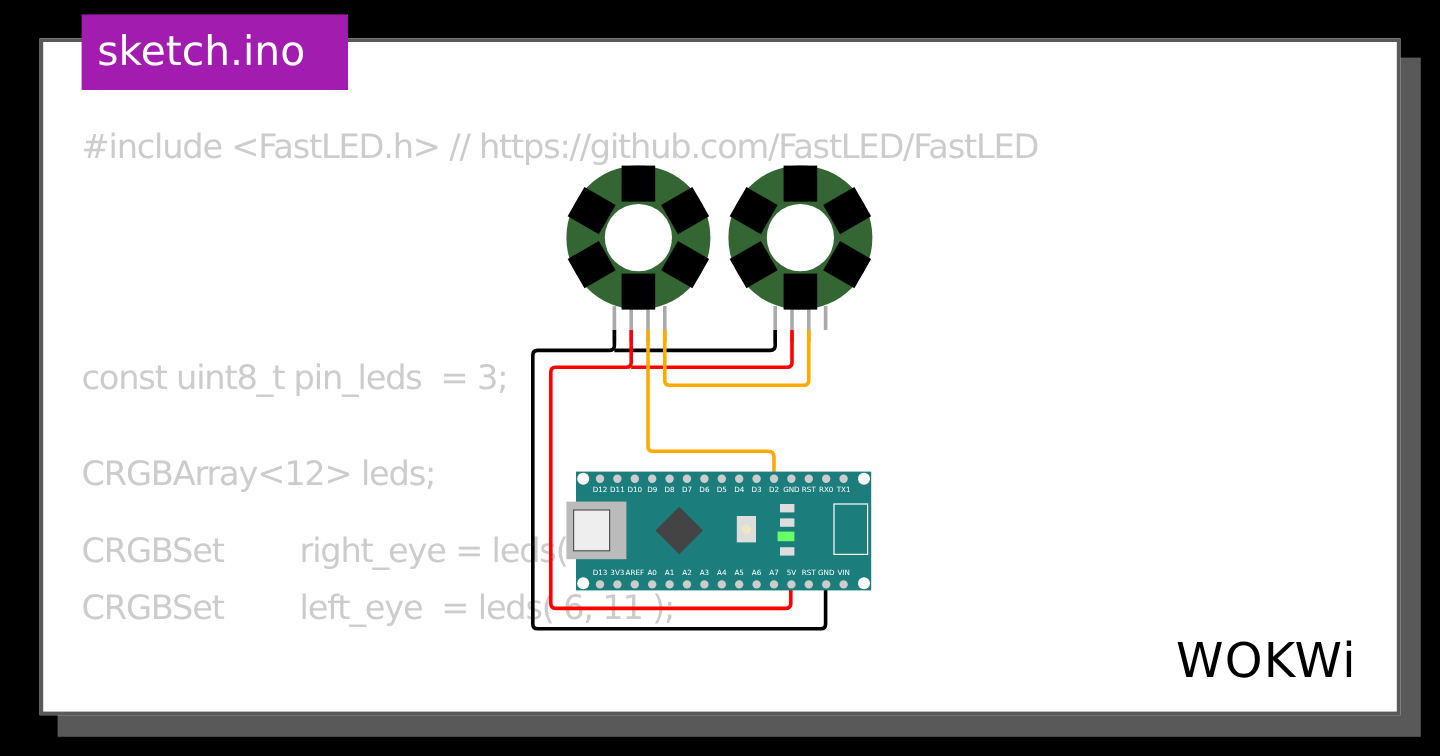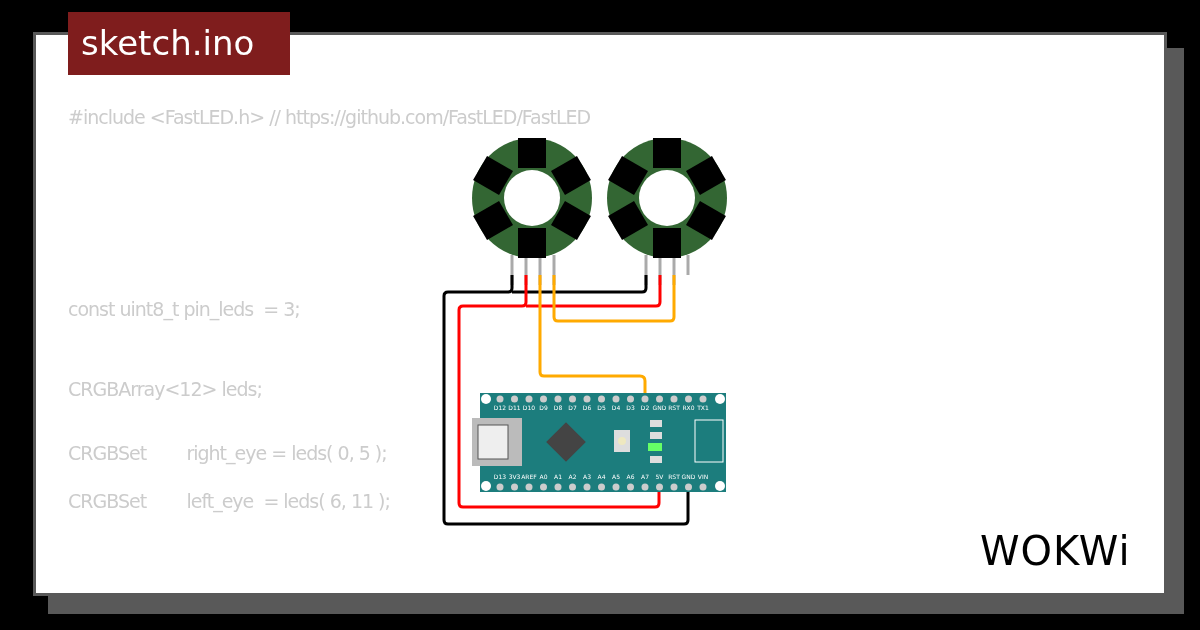--- a/index.html
+++ b/index.html
@@ -1,20 +1,20 @@
 <!DOCTYPE html>
 <html><head>
 <meta charset="utf-8">
 <style>
   html, body { margin:0; padding:0; }
   body { width:1200px; height:630px; background:#000; position:relative; overflow:hidden; font-family:"DejaVu Sans", sans-serif; }
   .shadow { position:absolute; left:48px; top:48px; width:1136px; height:566px; background:#595959; }
   .card { position:absolute; left:33px; top:32px; width:1134px; height:564px; background:#fff; border:3px solid #595959; box-sizing:border-box; }
-  .title-tab { position:absolute; left:68px; top:12px; width:222px; height:63px; background:#7f1d1d; color:#fff; font-size:34px; line-height:63px; padding-left:13px; box-sizing:border-box; font-family:"DejaVu Sans", sans-serif; letter-spacing:0px; }
-  .code { position:absolute; left:68px; color:#cccccc; font-size:19px; font-family:"DejaVu Sans", sans-serif; white-space:pre; letter-spacing:-1px; }
+  .title-tab { position:absolute; left:68px; top:12px; width:222px; height:63px; background:#a21caf; color:#fff; font-size:34px; line-height:63px; padding-left:13px; box-sizing:border-box; font-family:"DejaVu Sans", sans-serif; letter-spacing:0px; }
+  .code { position:absolute; left:68px; color:#cccccc; font-size:28px; font-family:"DejaVu Sans", sans-serif; white-space:pre; letter-spacing:-1px; }
   .circuit { position:absolute; left:0; top:0; width:1200px; height:630px; }
   .logo { position:absolute; left:980px; top:528px; font-size:40px; font-family:"DejaVu Sans", sans-serif; color:#000; letter-spacing:1px;text-align:center; }
 </style>
 </head>
 <body>
 
 <div class="shadow"></div>
 <div class="card"></div>
 <div class="title-tab">sketch.ino</div>
 

